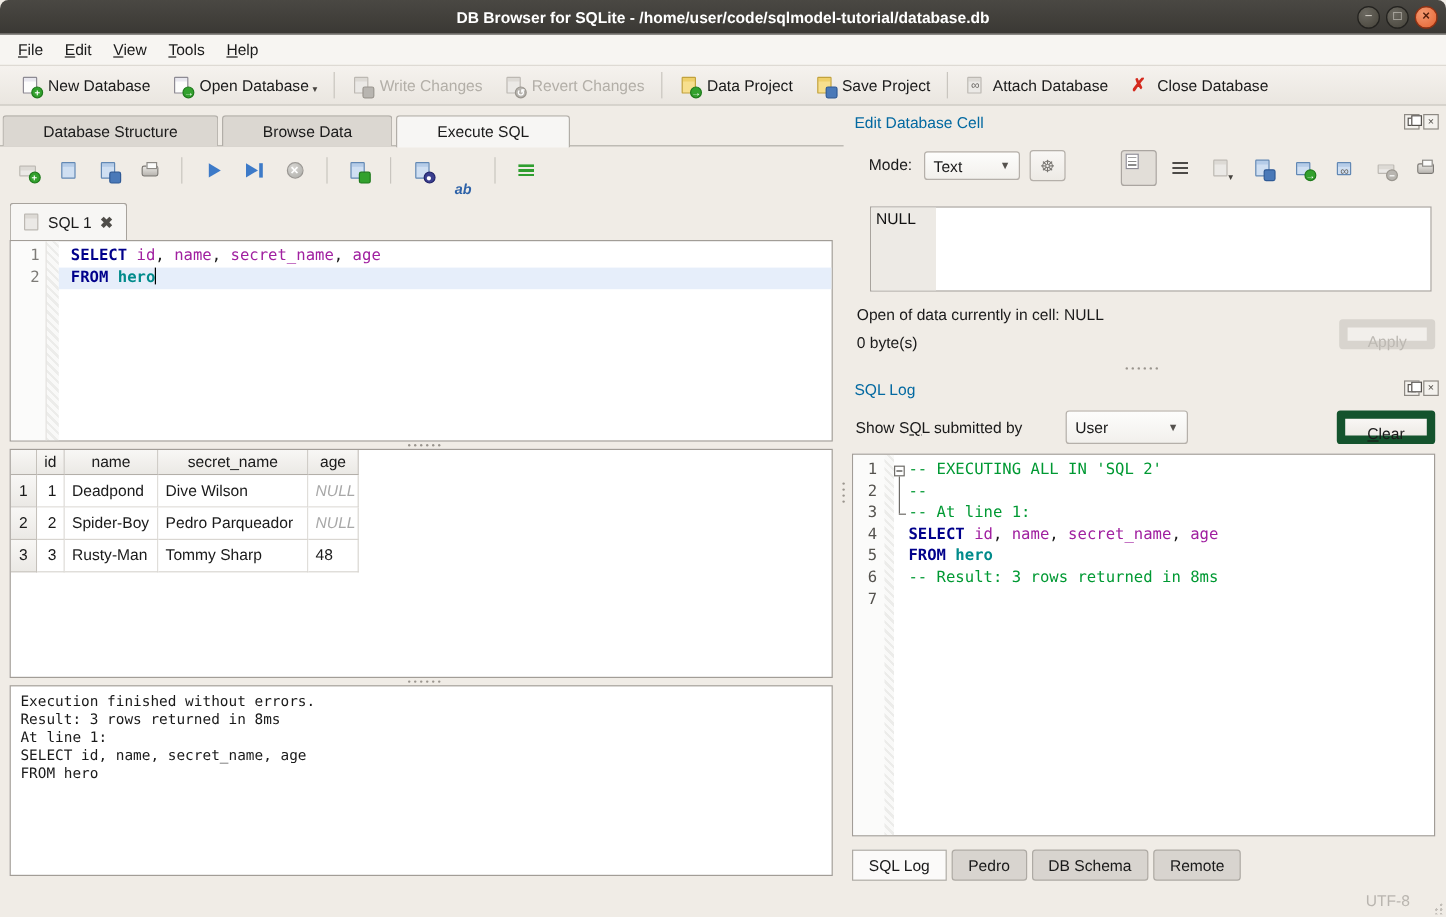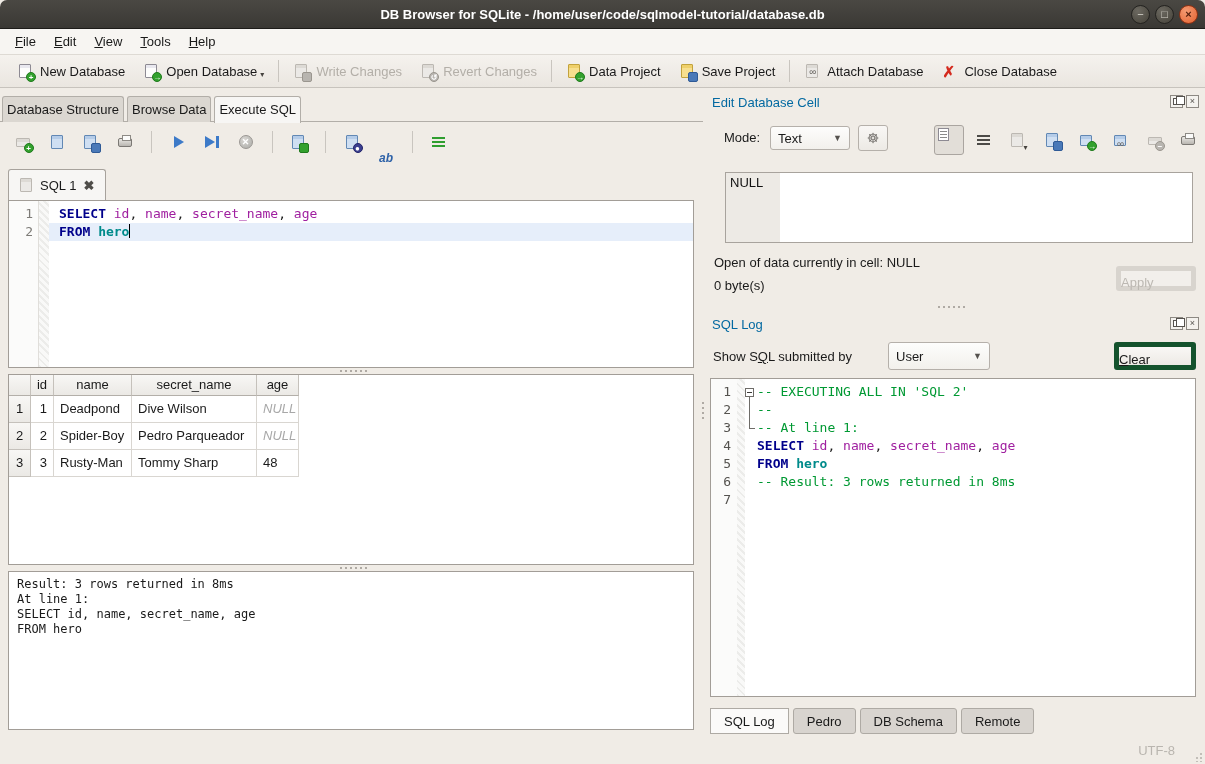--- a/index.html
+++ b/index.html
@@ -70,21 +70,21 @@
   .darklines{position:absolute;left:1px;top:3px;width:13px;height:11px;
     background:repeating-linear-gradient(to bottom,#4c4a47 0 2px,transparent 2px 4px);}
   .ablue{position:absolute;left:0;top:16px;width:17px;height:17px;color:#2e62a8;
     font-weight:bold;font-style:italic;font-size:12px;line-height:17px;text-align:center;}
   .chain{position:absolute;left:0;top:2px;width:17px;text-align:center;color:#6b6864;font-size:10px;line-height:13px;}
   .gearglyph{font-size:14px;color:#787571;line-height:16px;}
 
   
   .left-panel{position:absolute;top:88px;left:0;width:706px;bottom:0;}
   .main-tabs{position:absolute;top:8px;left:2px;display:flex;z-index:3;}
-  .main-tab{height:26px;line-height:25px;padding:0 4px;background:#dbd7d1;
+  .main-tab{height:26px;line-height:25px;padding:0 33px;background:#dbd7d1;
     border:1px solid #b2aea8;border-bottom:none;border-radius:3px 3px 0 0;margin-right:3px;}
   .main-tab.active{background:#f7f6f4;height:27px;position:relative;}
   .tab-frame{position:absolute;top:33px;left:0;right:3px;bottom:0;border-top:1px solid #b2aea8;background:#f0ece6;}
 
   .sqltoolbar{position:absolute;top:42px;left:10px;display:flex;align-items:center;gap:8px;}
   .sicon{width:26px;height:24px;position:relative;display:flex;align-items:center;justify-content:center;border-radius:3px;}
 
   .sqldoc-tab{position:absolute;top:81px;left:8px;height:31px;display:inline-flex;align-items:center;gap:7px;
     background:#f7f6f4;border:1px solid #a7a29c;border-bottom:none;border-radius:3px 3px 0 0;padding:0 11px;z-index:2;}
   .closex{color:#4f4d49;font-weight:bold;font-size:13px;}
@@ -141,21 +141,21 @@
   .dockicon{width:13px;height:13px;border:1px solid #8d8983;background:#f4f2ee;
     font-size:9px;line-height:11px;text-align:center;color:#55524e;position:relative;}
   .dockicon .fl{position:absolute;left:2px;top:2px;width:7px;height:7px;border:1px solid #55524e;background:#fff;}
   .dockicon .fl::before{content:"";position:absolute;left:2px;top:-3px;width:7px;height:7px;border:1px solid #55524e;background:#fff;}
 
   .combo{display:inline-flex;align-items:center;justify-content:space-between;
     background:linear-gradient(#fdfdfc,#f2f0ec);border:1px solid #b5b0aa;border-radius:3px;
     padding:0 7px;font-size:13px;}
   .combo .arr{font-size:9px;color:#55524e;margin-left:8px;}
   .btn{display:inline-block;background:linear-gradient(#f9f7f5,#edeae5);
-    border:5px solid #14532d;border-radius:3px;text-align:left;font-size:13px;}
+    border:7px solid #14532d;border-radius:3px;text-align:center;font-size:13px;}
   .btn.disabled{color:#bcb8b2;border-color:#d8d4ce;background:#f2efeb;}
   .gearbtn{position:absolute;width:30px;height:26px;border:1px solid #b5b0aa;border-radius:3px;
     background:linear-gradient(#f9f7f5,#edeae5);display:flex;align-items:center;justify-content:center;}
 
   .cell-toolbar{position:absolute;top:37px;left:228px;display:flex;align-items:center;gap:7px;}
   .cticon{width:27px;height:25px;position:relative;display:flex;align-items:center;justify-content:center;border-radius:3px;}
   .cticon.pressed{border:1px solid #aaa5a0;background:#e2ded8;width:30px;height:30px;}
   .doclines{position:absolute;left:3px;top:2px;width:11px;height:13px;background:#fff;border:1px solid #8d8a93;
     box-shadow:inset 0 -9px 0 -2px #fff;}
   .doclines::before{content:"";position:absolute;left:1px;top:2px;width:7px;height:8px;
@@ -421,20 +421,21 @@
   <div class="hgrip" style="top:477px;left:318px;width:70px;height:6px;">
       <i></i>
       <i></i>
       <i></i>
       <i></i>
       <i></i>
       <i></i>
     </div>
 
   <div class="msg-box mono">
+    <div class="msg-line">Execution finished without errors.</div>
     <div class="msg-line">Result: 3 rows returned in 8ms</div>
     <div class="msg-line">At line 1:</div>
     <div class="msg-line">SELECT id, name, secret_name, age</div>
     <div class="msg-line">FROM hero</div>
   </div>
 </div>
 
 <div class="vgrip" style="left:700px;top:402px;width:6px;height:34px;">
     <i></i>
     <i></i>

